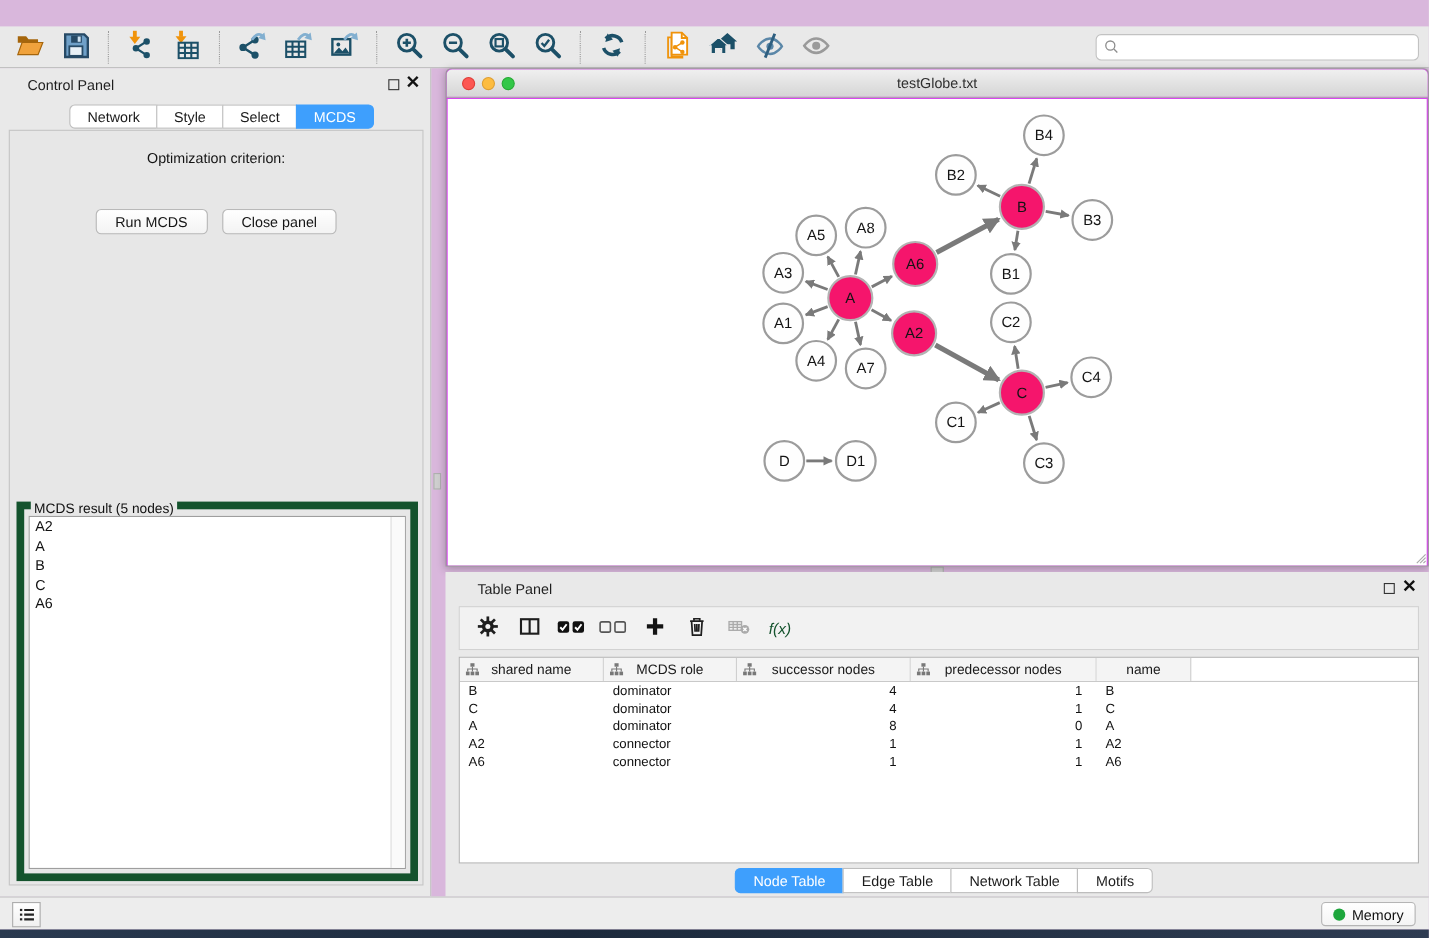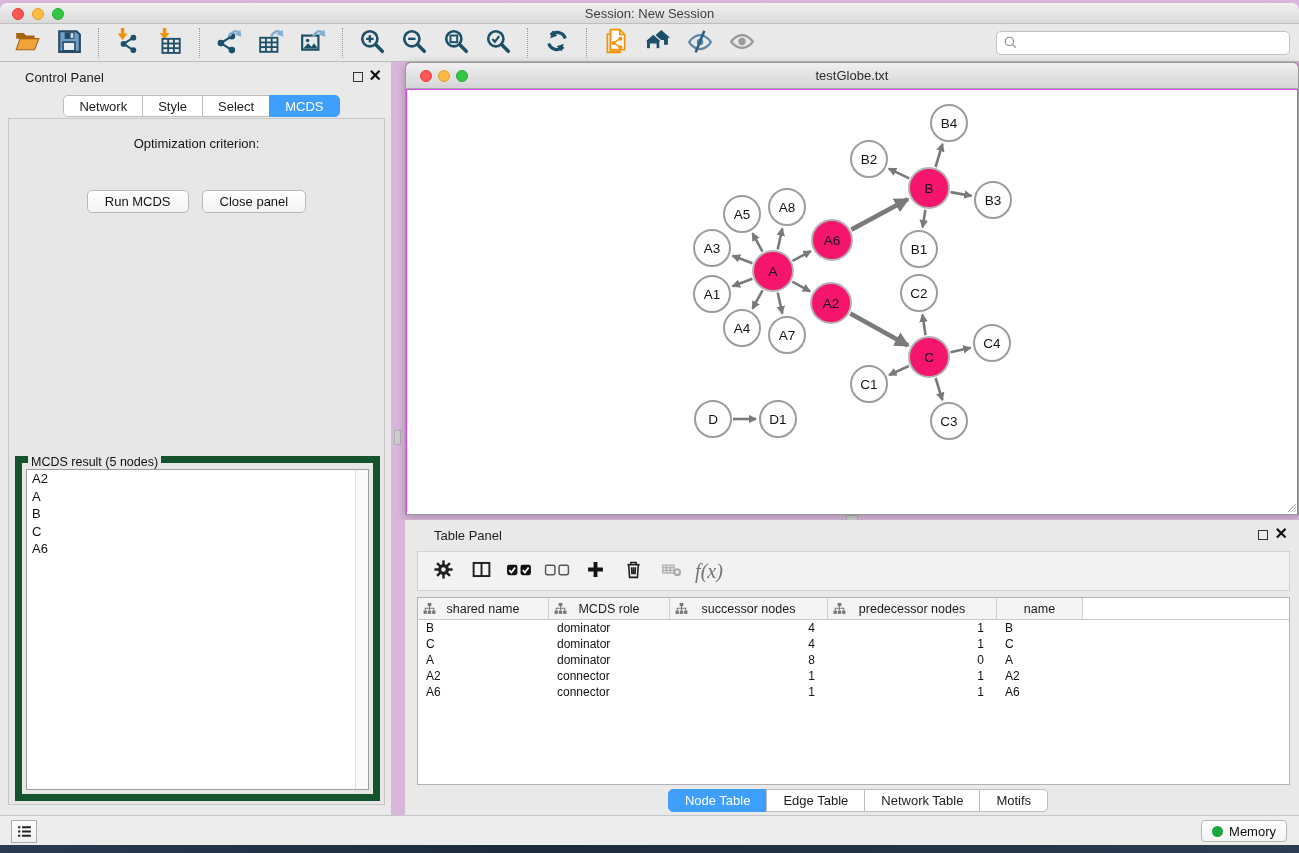--- a/index.html
+++ b/index.html
@@ -88,21 +88,21 @@
 
   
   #table-panel { position:absolute; left:405px; top:520px; width:894px; height:295px; background:#E9E9E9; }
   #tp-toolbar { position:absolute; left:12px; right:9px; top:31px; height:40px; background:#F2F2F2;
     border:1px solid #D2D2D2; display:flex; align-items:center; padding-left:10px; }
   .tpbtn { background:none; border:none; width:30px; height:30px; margin-right:8px;
     display:flex; align-items:center; justify-content:center; cursor:pointer; }
   .tpbtn svg { width:21px; height:21px; }
   .tpbtn.wide svg { width:27px; height:18px; }
   .tpbtn.disabled { cursor:default; }
-  .fx-label { font-family:Liberation Serif, serif; font-style:italic; font-size:20px; color:#737373; }
+  .fx-label { font-family:Liberation Sans, sans-serif; font-style:italic; font-size:14px; color:#14532d; }
 
   #node-table { position:absolute; left:12px; right:9px; top:77px; height:188px; background:#FFF;
     border:1px solid #B2B2B2; overflow:hidden; }
   #nt-header { display:flex; height:22px; border-bottom:1px solid #C9C9C9; }
   .th { display:flex; align-items:center; background:#F4F4F4; border-right:1px solid #CFCFCF;
     font-size:12.5px; color:#1A1A1A; position:relative; cursor:pointer; }
   .th .hicon { position:absolute; left:5px; top:4px; }
   .th .hlabel { margin:0 auto; }
   .th svg { width:13px; height:13px; }
   .tr { display:flex; height:16px; cursor:pointer; }
@@ -124,26 +124,20 @@
     padding:0 10px; font-size:13px; color:#111; cursor:pointer; font-family:inherit; }
   #memory-btn .dot { width:11px; height:11px; border-radius:50%; background:#1DA63C; }
   #bottom-wallpaper { position:absolute; left:0; top:845px; width:1299px; height:8px;
     background:linear-gradient(90deg,#2A3A50,#1C2A3C 40%,#2E3C52); }
 </style>
 </head>
 <body>
 
 <div id="app">
 
-  <div class="titlebar">
-    <span class="tl red" style="left:12px"></span>
-    <span class="tl yel" style="left:32px"></span>
-    <span class="tl grn" style="left:52px"></span>
-    <div class="title">Session: New Session</div>
-  </div>
 
   <div id="main-toolbar">
     <div id="toolbar-groups" style="display:flex;align-items:center;">
         <button class="tbtn">
           <span><svg viewBox="0 0 24 24">
               <path d="M2 4.5h7l2 2.5h8v3H2z" fill="#A5650C"></path>
               <path d="M2 20L5.6 9.8H23L19 20z" fill="#F0A23C" stroke="#A5650C"></path>
             </svg></span>
         </button>
         <button class="tbtn">

